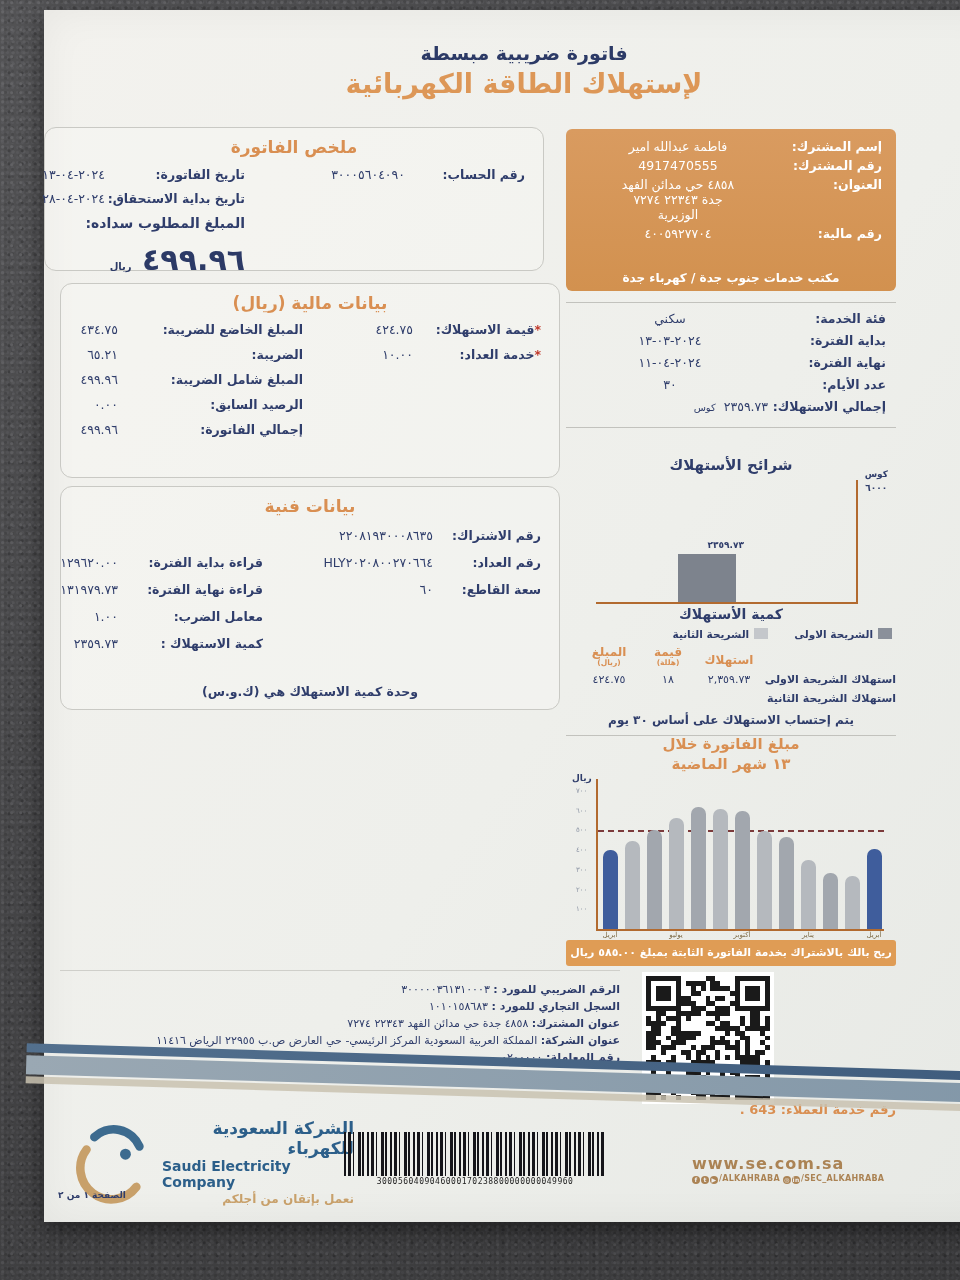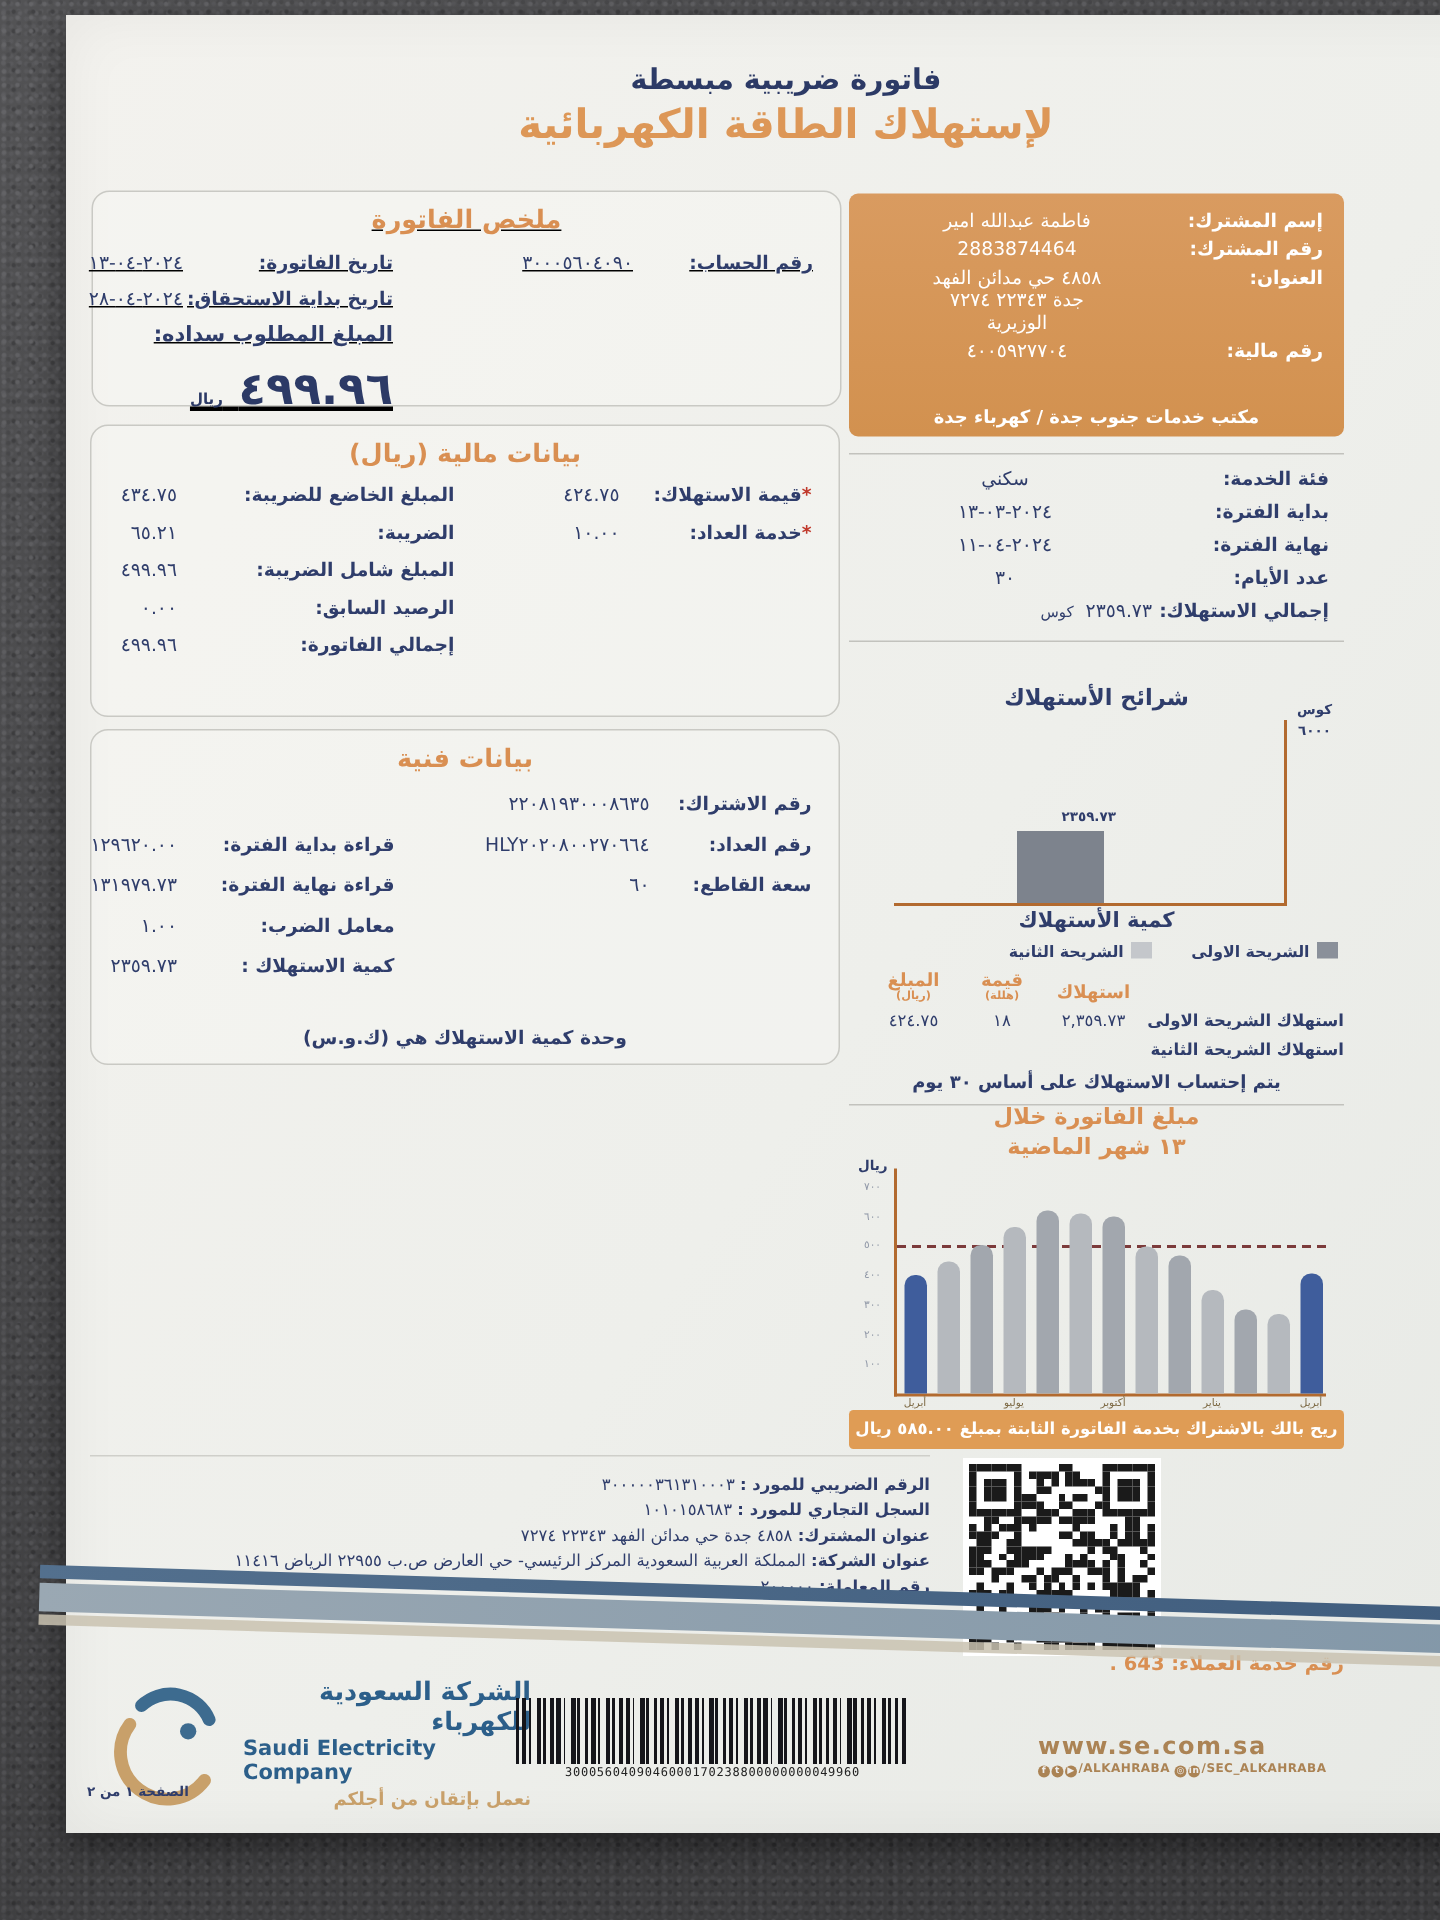--- a/index.html
+++ b/index.html
@@ -21,21 +21,21 @@
   
   .hdr{position:absolute;top:32px;left:0;right:0;text-align:center;}
   .hdr .sub{font-size:19px;font-weight:bold;color:#2c3a66;}
   .hdr .main{font-size:27px;font-weight:bold;color:#dd9757;margin-top:4px;}
   
   .box{position:absolute;border:1.5px solid #c9c9c4;border-radius:12px;background:rgba(250,250,247,.35);}
   .box .btitle{text-align:center;font-size:17px;font-weight:bold;color:#d98f52;padding-top:9px;}
   .lbl{font-weight:bold;color:#2f3d6b;font-size:12.5px;white-space:nowrap;}
   .val{color:#2f3d6b;font-size:12.5px;white-space:nowrap;}
   
-  #summary{left:17px;top:117px;width:498px;height:142px;text-decoration:underline;}
+  #summary{left:0;top:117px;width:498px;height:142px;}
   .sumgrid{display:grid;grid-template-columns:120px 160px 140px 78px;padding:10px 18px 0 10px;row-gap:9px;}
   .bigamt{grid-column:3/5;font-size:30px;font-weight:bold;color:#2c3a66;letter-spacing:2px;margin-top:2px;}
   .bigamt .cur{font-size:10px;font-weight:bold;letter-spacing:0;}
   
   #financial{left:16px;top:273px;width:498px;height:193px;}
   .fingrid{display:grid;grid-template-columns:128px 110px 185px 75px;padding:9px 18px 0 10px;row-gap:10px;}
   .fingrid .c3{grid-column:3;}
   .fnote{position:absolute;bottom:10px;right:0;left:0;text-align:center;font-size:13px;font-weight:bold;color:#2f3d6b;}
   .fnote .star{color:#c0392b;}
   
@@ -209,21 +209,21 @@
       <div class="val">٢٣٥٩.٧٣</div>
     </div>
     <div class="fnote" style="font-size:12.5px">وحدة كمية الاستهلاك هي (ك.و.س)</div>
   </div>
 
   <div id="custbox">
     <div class="custgrid">
       <div class="cl">إسم المشترك:</div>
       <div class="cv">فاطمة عبدالله امير</div>
       <div class="cl">رقم المشترك:</div>
-      <div class="cv">2883874464</div>
+      <div class="cv">4917470555</div>
       <div class="cl">العنوان:</div>
       <div class="cv">
         <div>٤٨٥٨ حي مدائن الفهد</div>
         <div>جدة ٢٢٣٤٣ ٧٢٧٤</div>
         <div>الوزيرية</div>
       </div>
       <div class="cl">رقم مالية:</div>
       <div class="cv">٤٠٠٥٩٢٧٧٠٤</div>
     </div>
     <div class="custfoot">مكتب خدمات جنوب جدة / كهرباء جدة</div>

